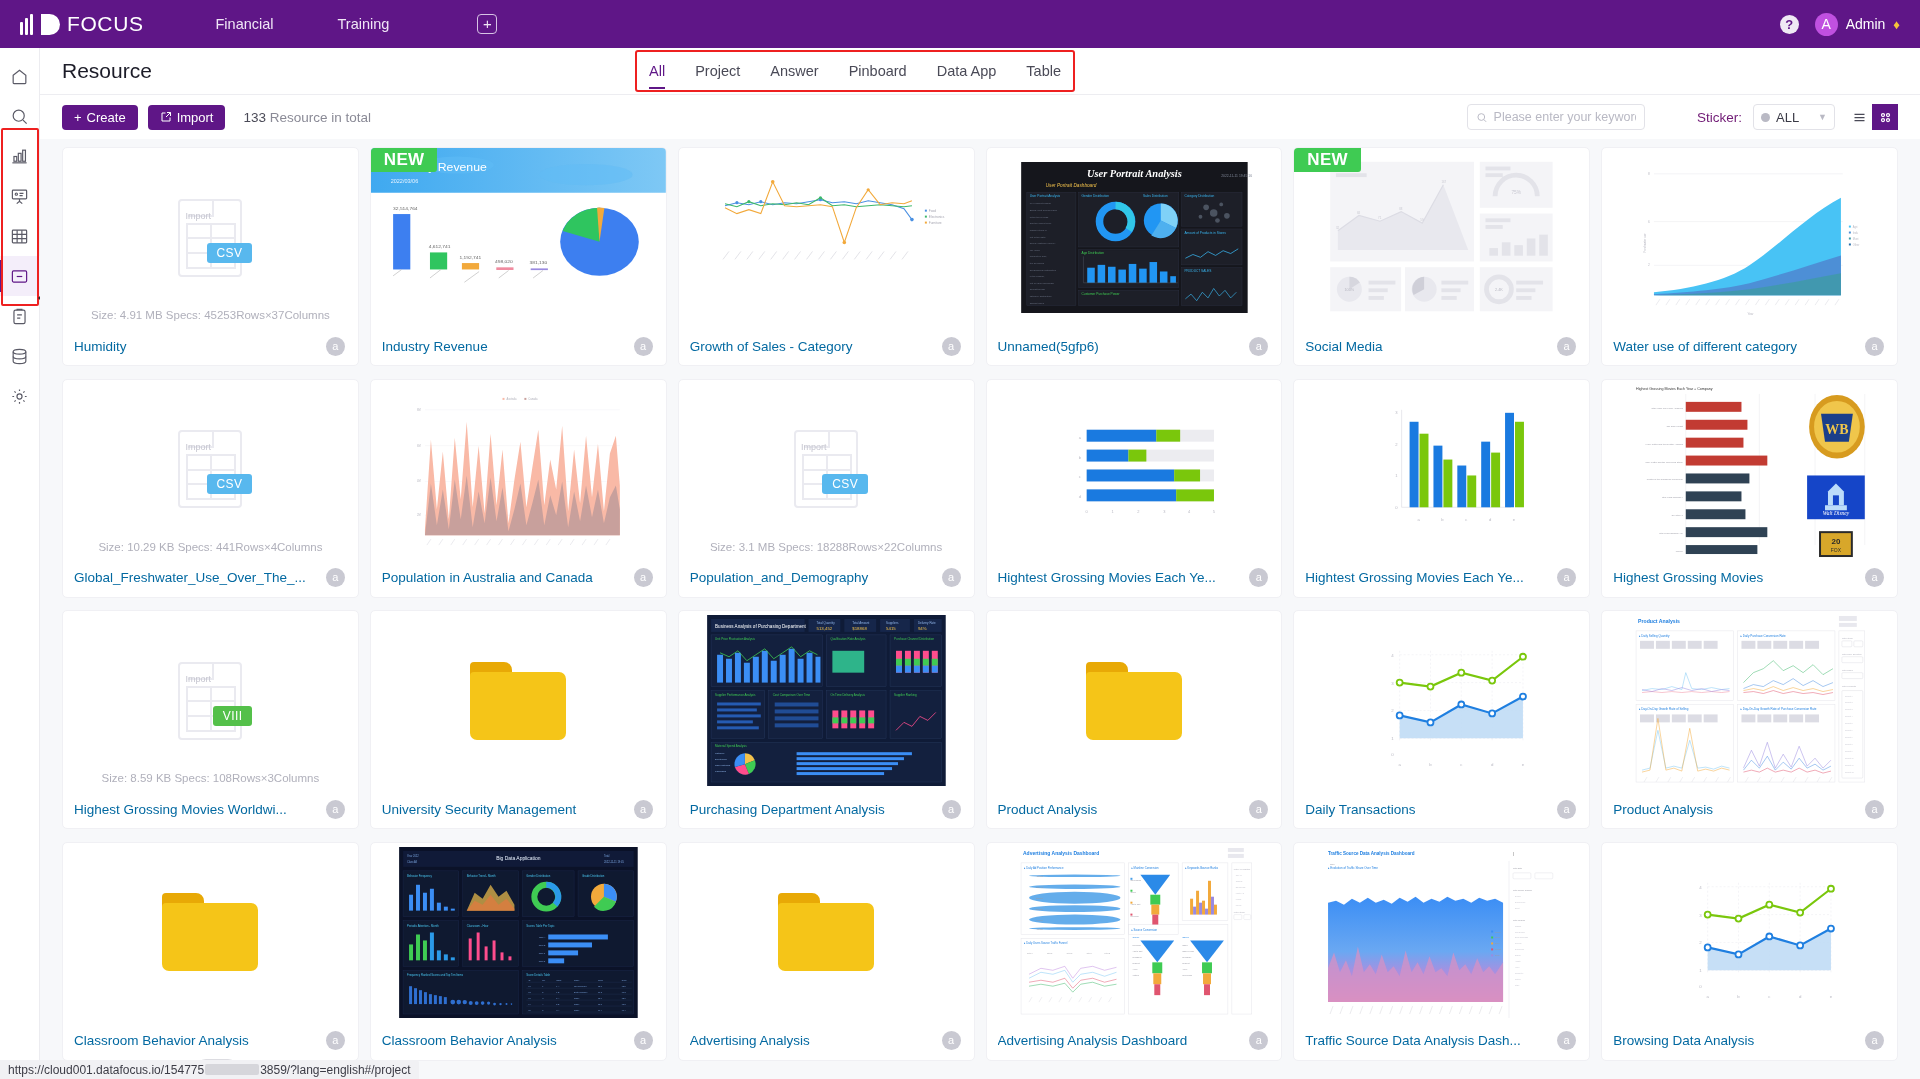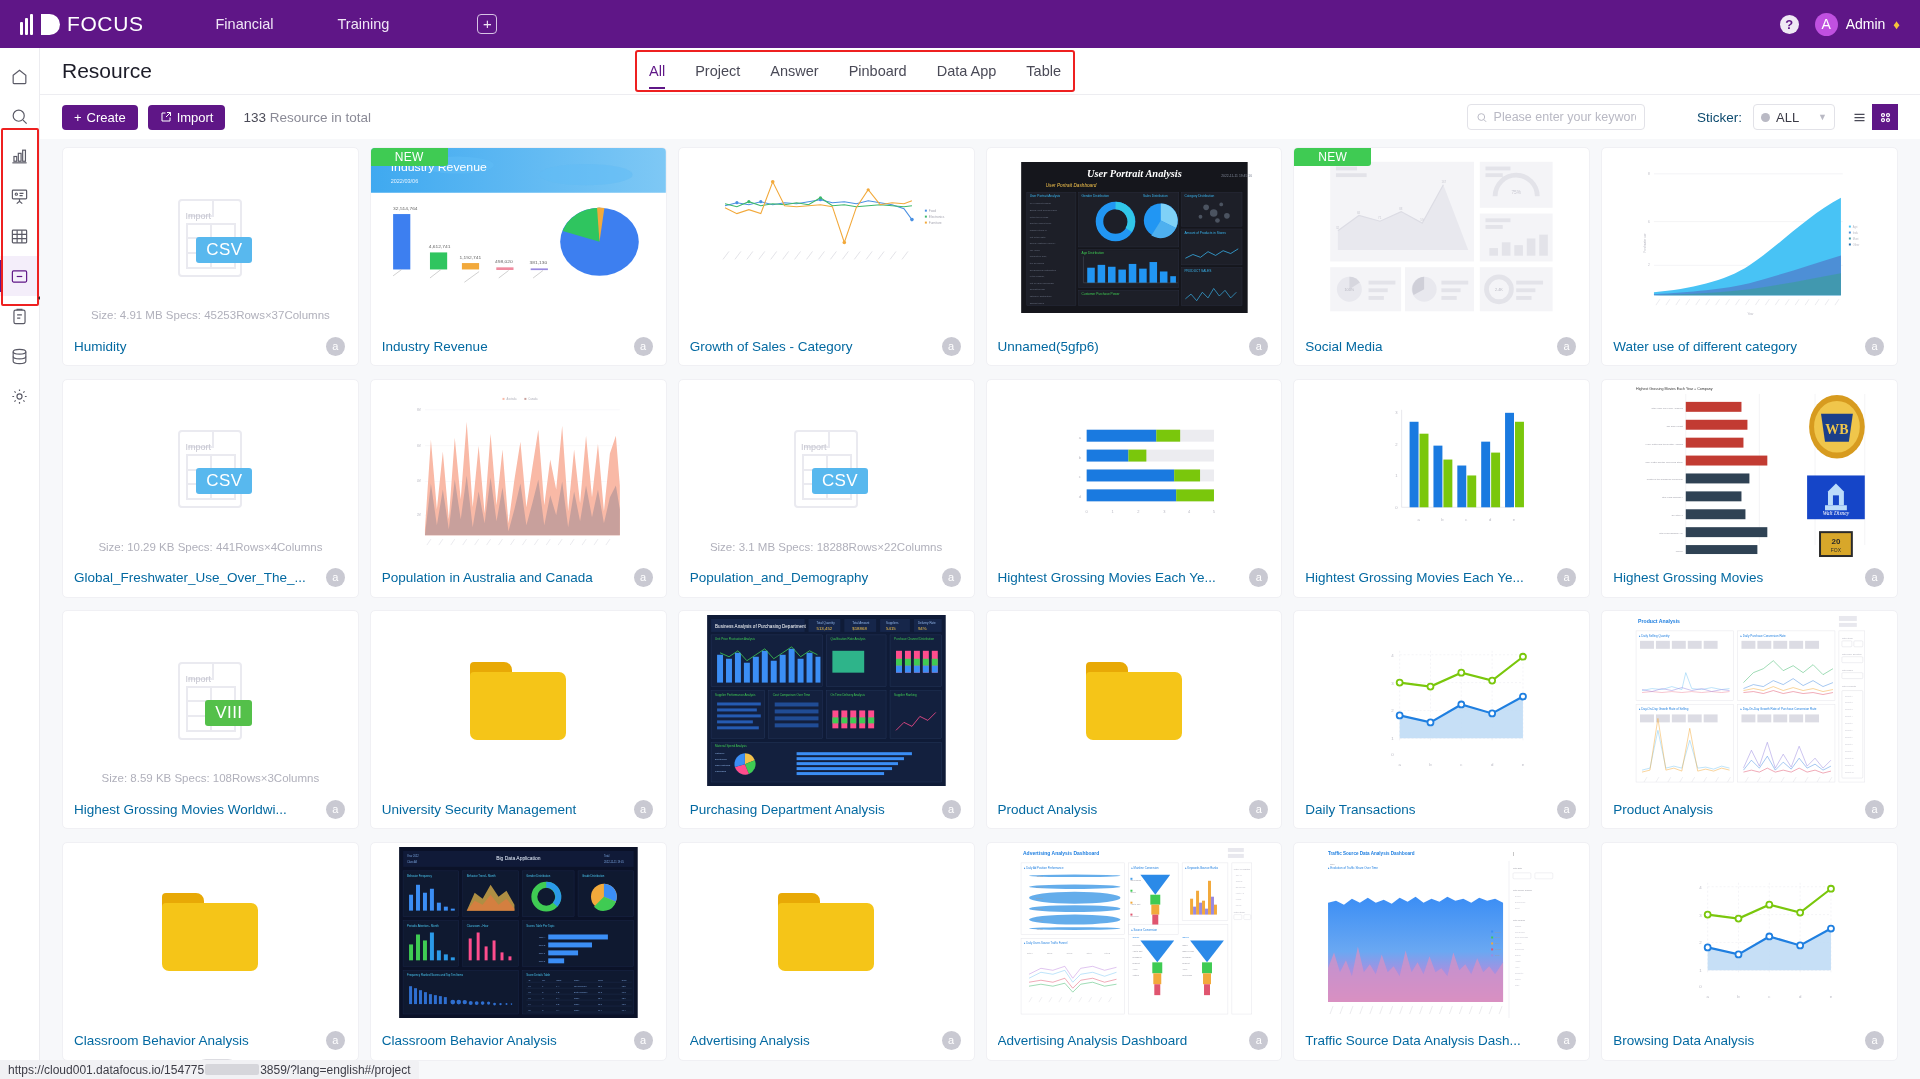--- a/index.html
+++ b/index.html
@@ -117,21 +117,21 @@
   .tb-right { margin-left: auto; display: flex; align-items: center; gap: 11px; }
   .search-box {
     width: 178px; height: 26px; border: 1px solid #e2e2e8; border-radius: 4px;
     display: flex; align-items: center; gap: 6px; padding: 0 8px; background:#fff;
   }
   .search-box input {
     border: none; outline: none; font-size: 12.5px; color: #3a3a46;
     width: 100%; font-family: inherit; background: transparent;
   }
   .search-box input::placeholder { color: #b9b9c4; }
-  .sticker-label { font-size: 13.5px; color: #0c4a6e; margin-left: 41px; }
+  .sticker-label { font-size: 13.5px; color: #701a75; margin-left: 41px; }
   .sticker-sel {
     width: 82px; height: 26px; border: 1px solid #e2e2e8; border-radius: 4px;
     display: flex; align-items: center; gap: 6px; padding: 0 7px;
     font-size: 13px; color: #3a3a46; cursor: pointer; background:#fff;
   }
   .dot-grey { width: 9px; height: 9px; border-radius: 50%; background: #b9b9c4; }
   .caret { margin-left: auto; color: #b9b9c4; font-size: 9px; }
   .view-toggle { display: flex; }
   .vt {
     width: 26px; height: 26px; display: flex; align-items: center;
@@ -183,21 +183,21 @@
     width: 19px; height: 19px; border-radius: 50%; background: #c9c9d2;
     color: #fff; font-size: 11px; line-height: 19px; text-align: center;
     flex: 0 0 19px;
   }
   .specs {
     position: absolute; left: 0; right: 0; bottom: 6px; text-align: center;
     font-size: 11.5px; color: #b0b0bb; white-space: nowrap;
   }
   .badge-new {
     position: absolute; left: 0; top: 0; background: #3fcb53; color: #fff;
-    font-size: 12px; font-weight: normal; padding: 2px 24px; border-radius: 0 0 3px 0;
+    font-size: 17px; font-weight: bold; padding: 2px 13px; border-radius: 0 0 3px 0;
     z-index: 3; letter-spacing: .3px;
   }
 
   
   .fileicon { width: 64px; height: 78px; position: relative; }
   .fileicon .sheet {
     position: absolute; inset: 0; border: 2px solid #eaeaf0; border-radius: 4px;
     background: #fff;
   }
   .fileicon .imp {
@@ -212,21 +212,21 @@
       linear-gradient(#eaeaf0,#eaeaf0) 0 100%/100% 2px no-repeat,
       linear-gradient(#eaeaf0,#eaeaf0) 0 0/2px 100% no-repeat,
       linear-gradient(#eaeaf0,#eaeaf0) 50% 0/2px 100% no-repeat,
       linear-gradient(#eaeaf0,#eaeaf0) 100% 0/2px 100% no-repeat;
   }
   .fileicon .rcol {
     position: absolute; left: 10px; top: 2px; width: 26px; height: 16px;
     border: 2px solid #eaeaf0; border-top: 0; border-left: 0;
   }
   .tag {
-    position: absolute; right: -10px; bottom: 14px; color: #fff; font-size: 17px;
+    position: absolute; right: -10px; bottom: 14px; color: #fff; font-size: 12px;
     padding: 3px 10px; border-radius: 3px; letter-spacing: .4px; text-align: right;
   }
   .tag.csv { background: #58b8ee; }
   .tag.excel { background: #54c04a; }
 
   
   .folder { width: 96px; height: 78px; position: relative; }
   .folder .tabf {
     position: absolute; left: 0; top: 0; width: 42px; height: 16px;
     background: #e8a906; border-radius: 4px 8px 0 0;

